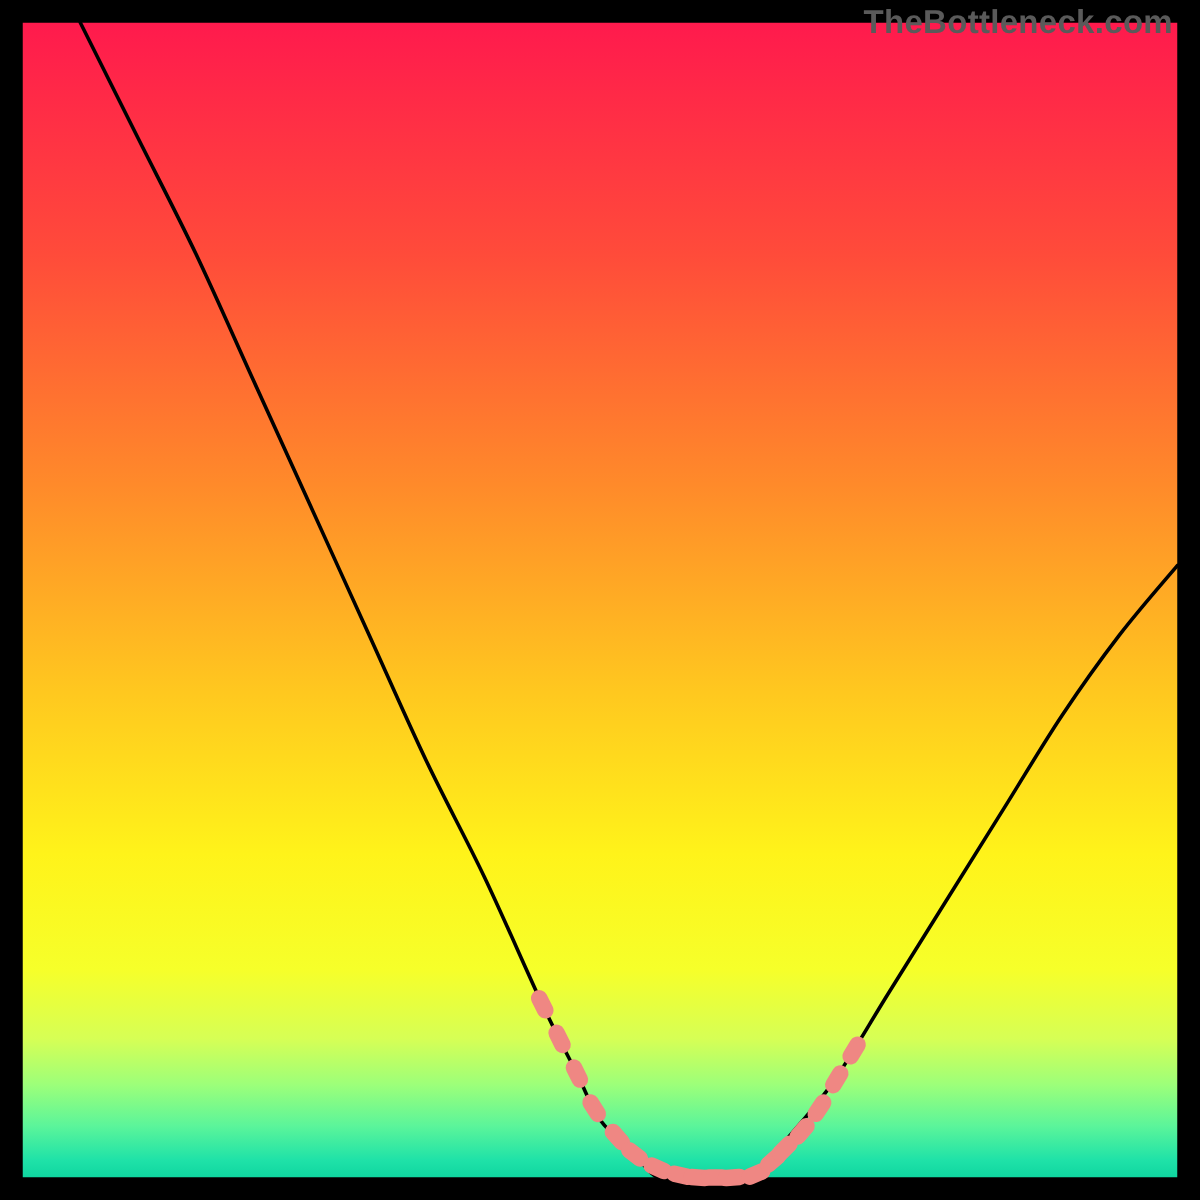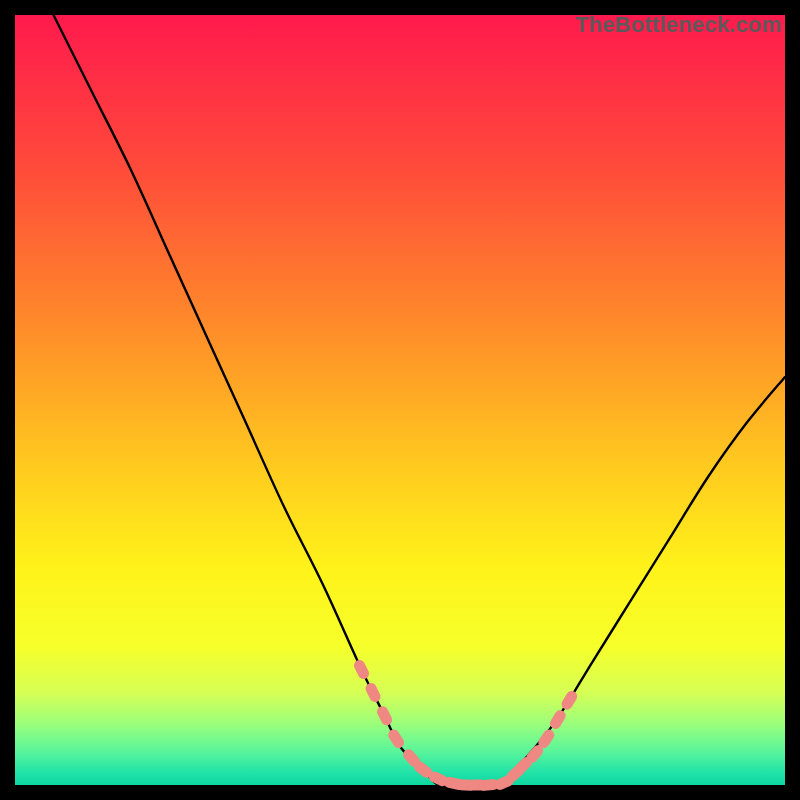--- a/index.html
+++ b/index.html
@@ -21,21 +21,21 @@
   }
   .gradient {
     position: absolute;
     left: 0;
     top: 0;
     width: 100%;
     height: 100%;
   }
   .watermark {
     position: absolute;
-    top: 12px;
+    top: 2px;
     right: 18px;
     font-size: 22px;
     font-weight: 600;
     color: #5a5a5a;
     letter-spacing: 0.2px;
     user-select: none;
   }
   svg.curve {
     position: absolute;
     left: 0;

